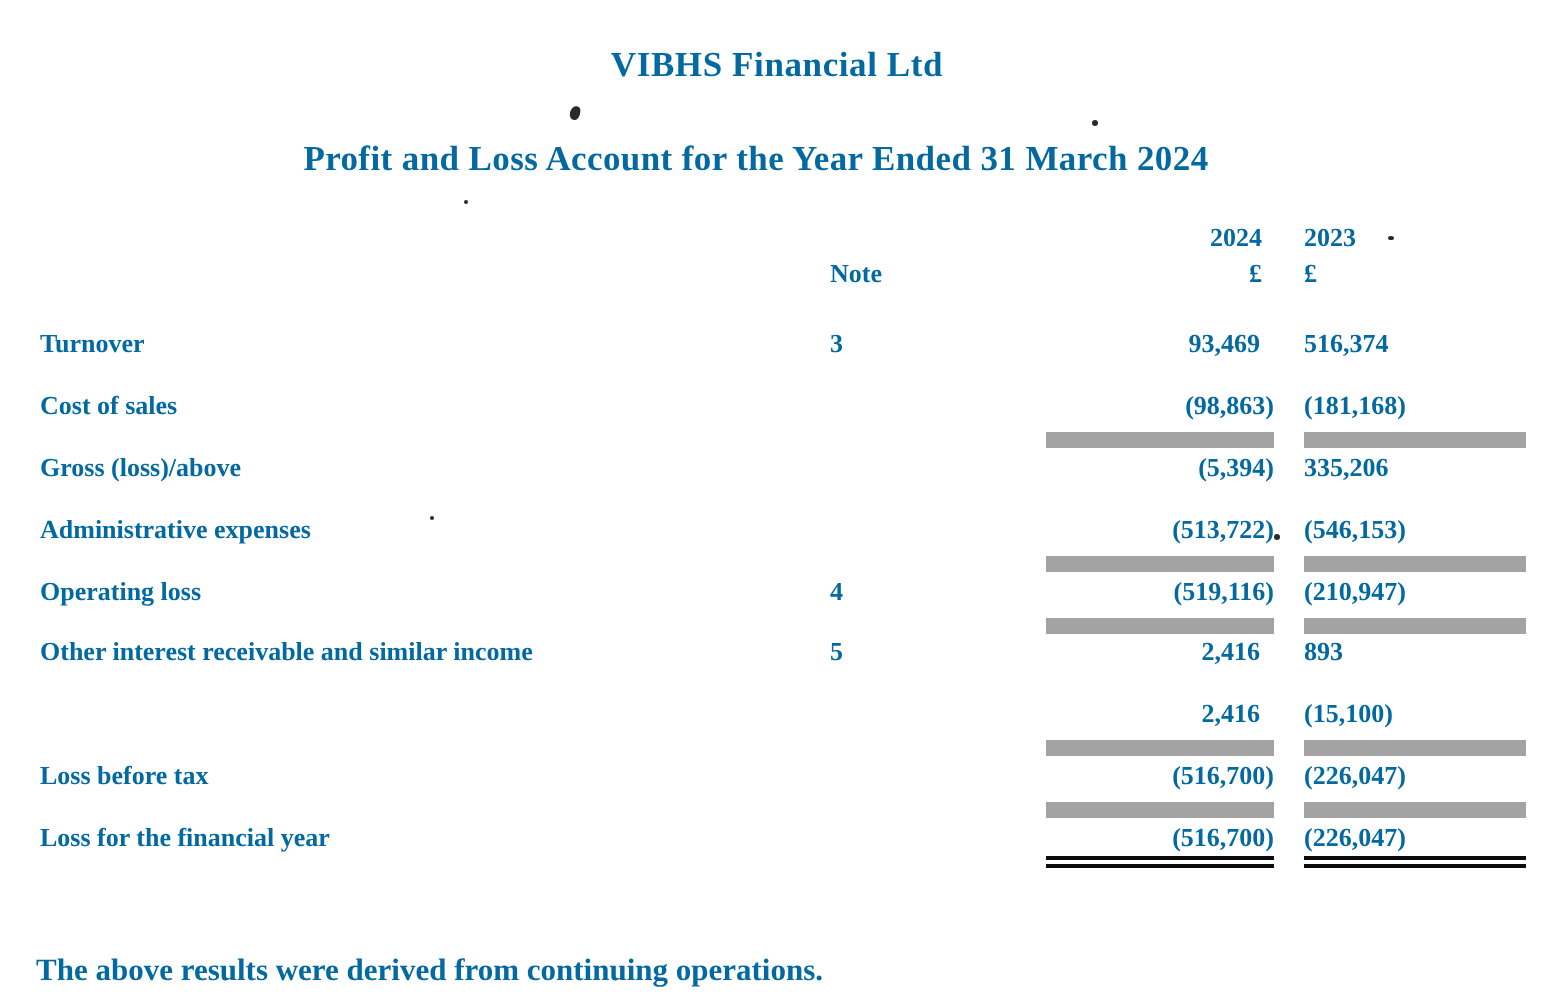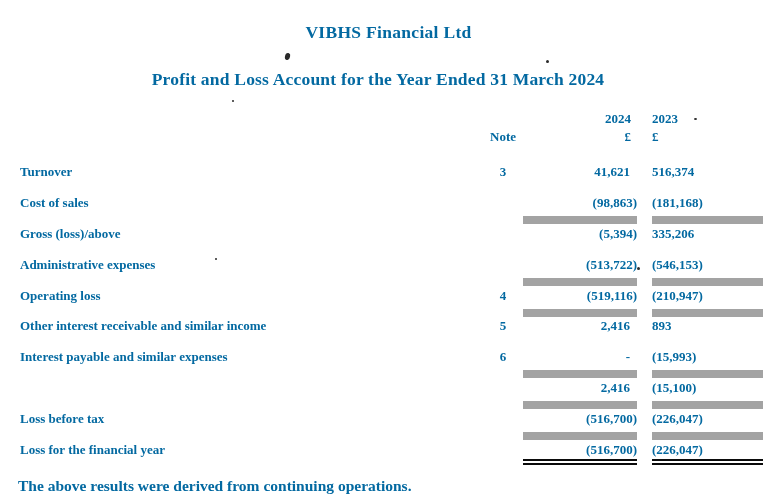--- a/index.html
+++ b/index.html
@@ -41,21 +41,21 @@
   .hdr-band.line1 { top: 109px; }
   .hdr-band.line2 { top: 127px; }
   .cell {
     position: absolute;
     top: 2px;
     font-size: 13px;
     white-space: nowrap;
     line-height: 19px;
   }
   .cell.label { left: 20px; }
-  .cell.note  { left: 448px; width: 110px; text-align: center; }
+  .cell.note  { left: 415px; width: 110px; }
   .cell.v2024 { left: 523px; width: 114px; text-align: right; }
   .cell.v2023 { left: 652px; width: 111px; text-align: left; }
   .hdr-band .cell { top: 0; }
   .hdr-band .v2024 { padding-right: 6px; width: 108px; }
   .hdr-band .v2023 { padding-right: 10px; width: 101px; }
   .rows {
     position: absolute;
     top: 160px;
     left: 0;
     width: 777px;
@@ -102,21 +102,21 @@
   <div class="hdr-band line2">
     <div class="cell note">Note</div>
     <div class="cell v2024">£</div>
     <div class="cell v2023">£</div>
   </div>
 
   <div class="rows">
       <div class="row u-none">
     <div class="cell label">Turnover</div>
     <div class="cell note">3</div>
-    <div class="cell val v2024 no-paren">41,621</div>
+    <div class="cell val v2024 no-paren">93,469</div>
     <div class="cell val v2023 no-paren">516,374</div>
   </div>
       <div class="row u-single">
     <div class="cell label">Cost of sales</div>
     <div class="cell note"></div>
     <div class="cell val v2024">(98,863)</div>
     <div class="cell val v2023">(181,168)</div>
   </div>
       <div class="row u-none">
     <div class="cell label">Gross (loss)/above</div>
@@ -136,26 +136,20 @@
     <div class="cell val v2024">(519,116)</div>
     <div class="cell val v2023">(210,947)</div>
   </div>
       <div class="row u-none">
     <div class="cell label">Other interest receivable and similar income</div>
     <div class="cell note">5</div>
     <div class="cell val v2024 no-paren">2,416</div>
     <div class="cell val v2023 no-paren">893</div>
   </div>
       <div class="row u-single">
-    <div class="cell label">Interest payable and similar expenses</div>
-    <div class="cell note">6</div>
-    <div class="cell val v2024 no-paren">-</div>
-    <div class="cell val v2023">(15,993)</div>
-  </div>
-      <div class="row u-single">
     <div class="cell label"></div>
     <div class="cell note"></div>
     <div class="cell val v2024 no-paren">2,416</div>
     <div class="cell val v2023">(15,100)</div>
   </div>
       <div class="row u-single">
     <div class="cell label">Loss before tax</div>
     <div class="cell note"></div>
     <div class="cell val v2024">(516,700)</div>
     <div class="cell val v2023">(226,047)</div>

